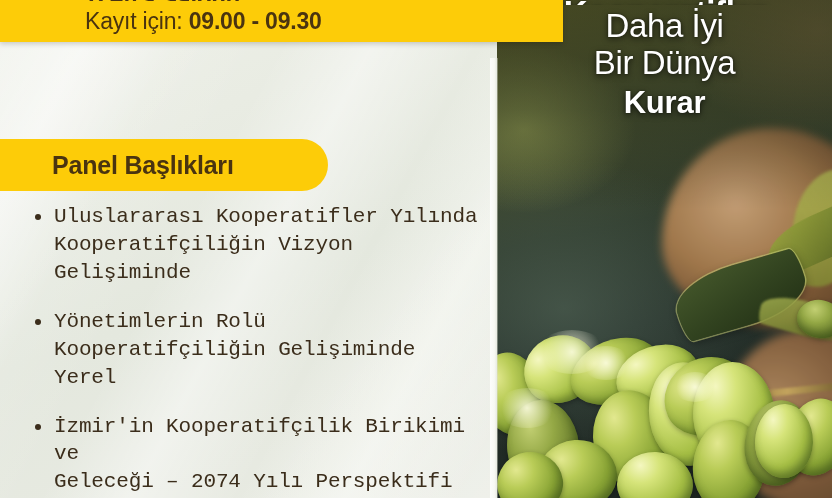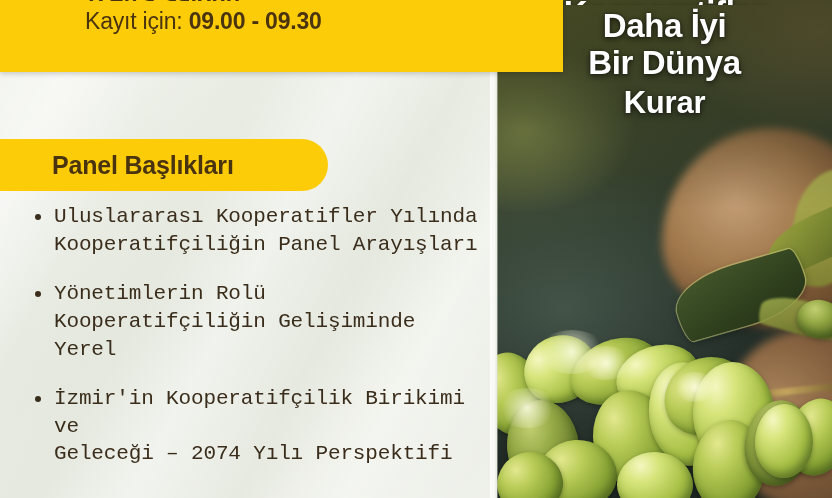--- a/index.html
+++ b/index.html
@@ -214,40 +214,40 @@
     font-weight: bold;
     line-height: 1.0;
     letter-spacing: -0.3px;
     margin: 0 0 2px 0;
     height: 9px;
     overflow: hidden;
   }
   .slogan .l1,
   .slogan .l2 {
     font-size: 33px;
-    font-weight: bold;
+    font-weight: normal;
     line-height: 1.13;
     letter-spacing: -0.4px;
     margin: 0;
   }
   .slogan .l3 {
     font-size: 31px;
     font-weight: bold;
     line-height: 1.2;
     letter-spacing: -0.2px;
     margin: 2px 0 0 0;
   }
 
   
   .header-band {
     position: absolute;
     left: 0;
     top: 0;
     width: 563px;
-    height: 72px;
+    height: 42px;
     background: #fdcc08;
     z-index: 8;
     box-shadow: 0 2px 5px rgba(0,0,0,0.18);
   }
   .header-line-clipped {
     position: absolute;
     left: 88px;
     top: -14px;
     font-size: 24px;
     font-weight: bold;
@@ -386,21 +386,21 @@
   </div>
 
   <div class="pill">
     <span class="pill-label">Panel Başlıkları</span>
   </div>
 
   <div class="bullets">
       <div class="bullet-item">
         <span class="bullet-dot"></span>
         <span class="bullet-text">Uluslararası Kooperatifler Yılında</span>
-        <span class="bullet-text">Kooperatifçiliğin Panel Arayışları</span>
+        <span class="bullet-text">Kooperatifçiliğin Vizyon Gelişiminde</span>
       </div>
       <div class="bullet-item">
         <span class="bullet-dot"></span>
         <span class="bullet-text">Yönetimlerin Rolü</span>
         <span class="bullet-text">Kooperatifçiliğin Gelişiminde Yerel</span>
       </div>
       <div class="bullet-item">
         <span class="bullet-dot"></span>
         <span class="bullet-text">İzmir'in Kooperatifçilik Birikimi ve</span>
         <span class="bullet-text">Geleceği – 2074 Yılı Perspektifi</span>

